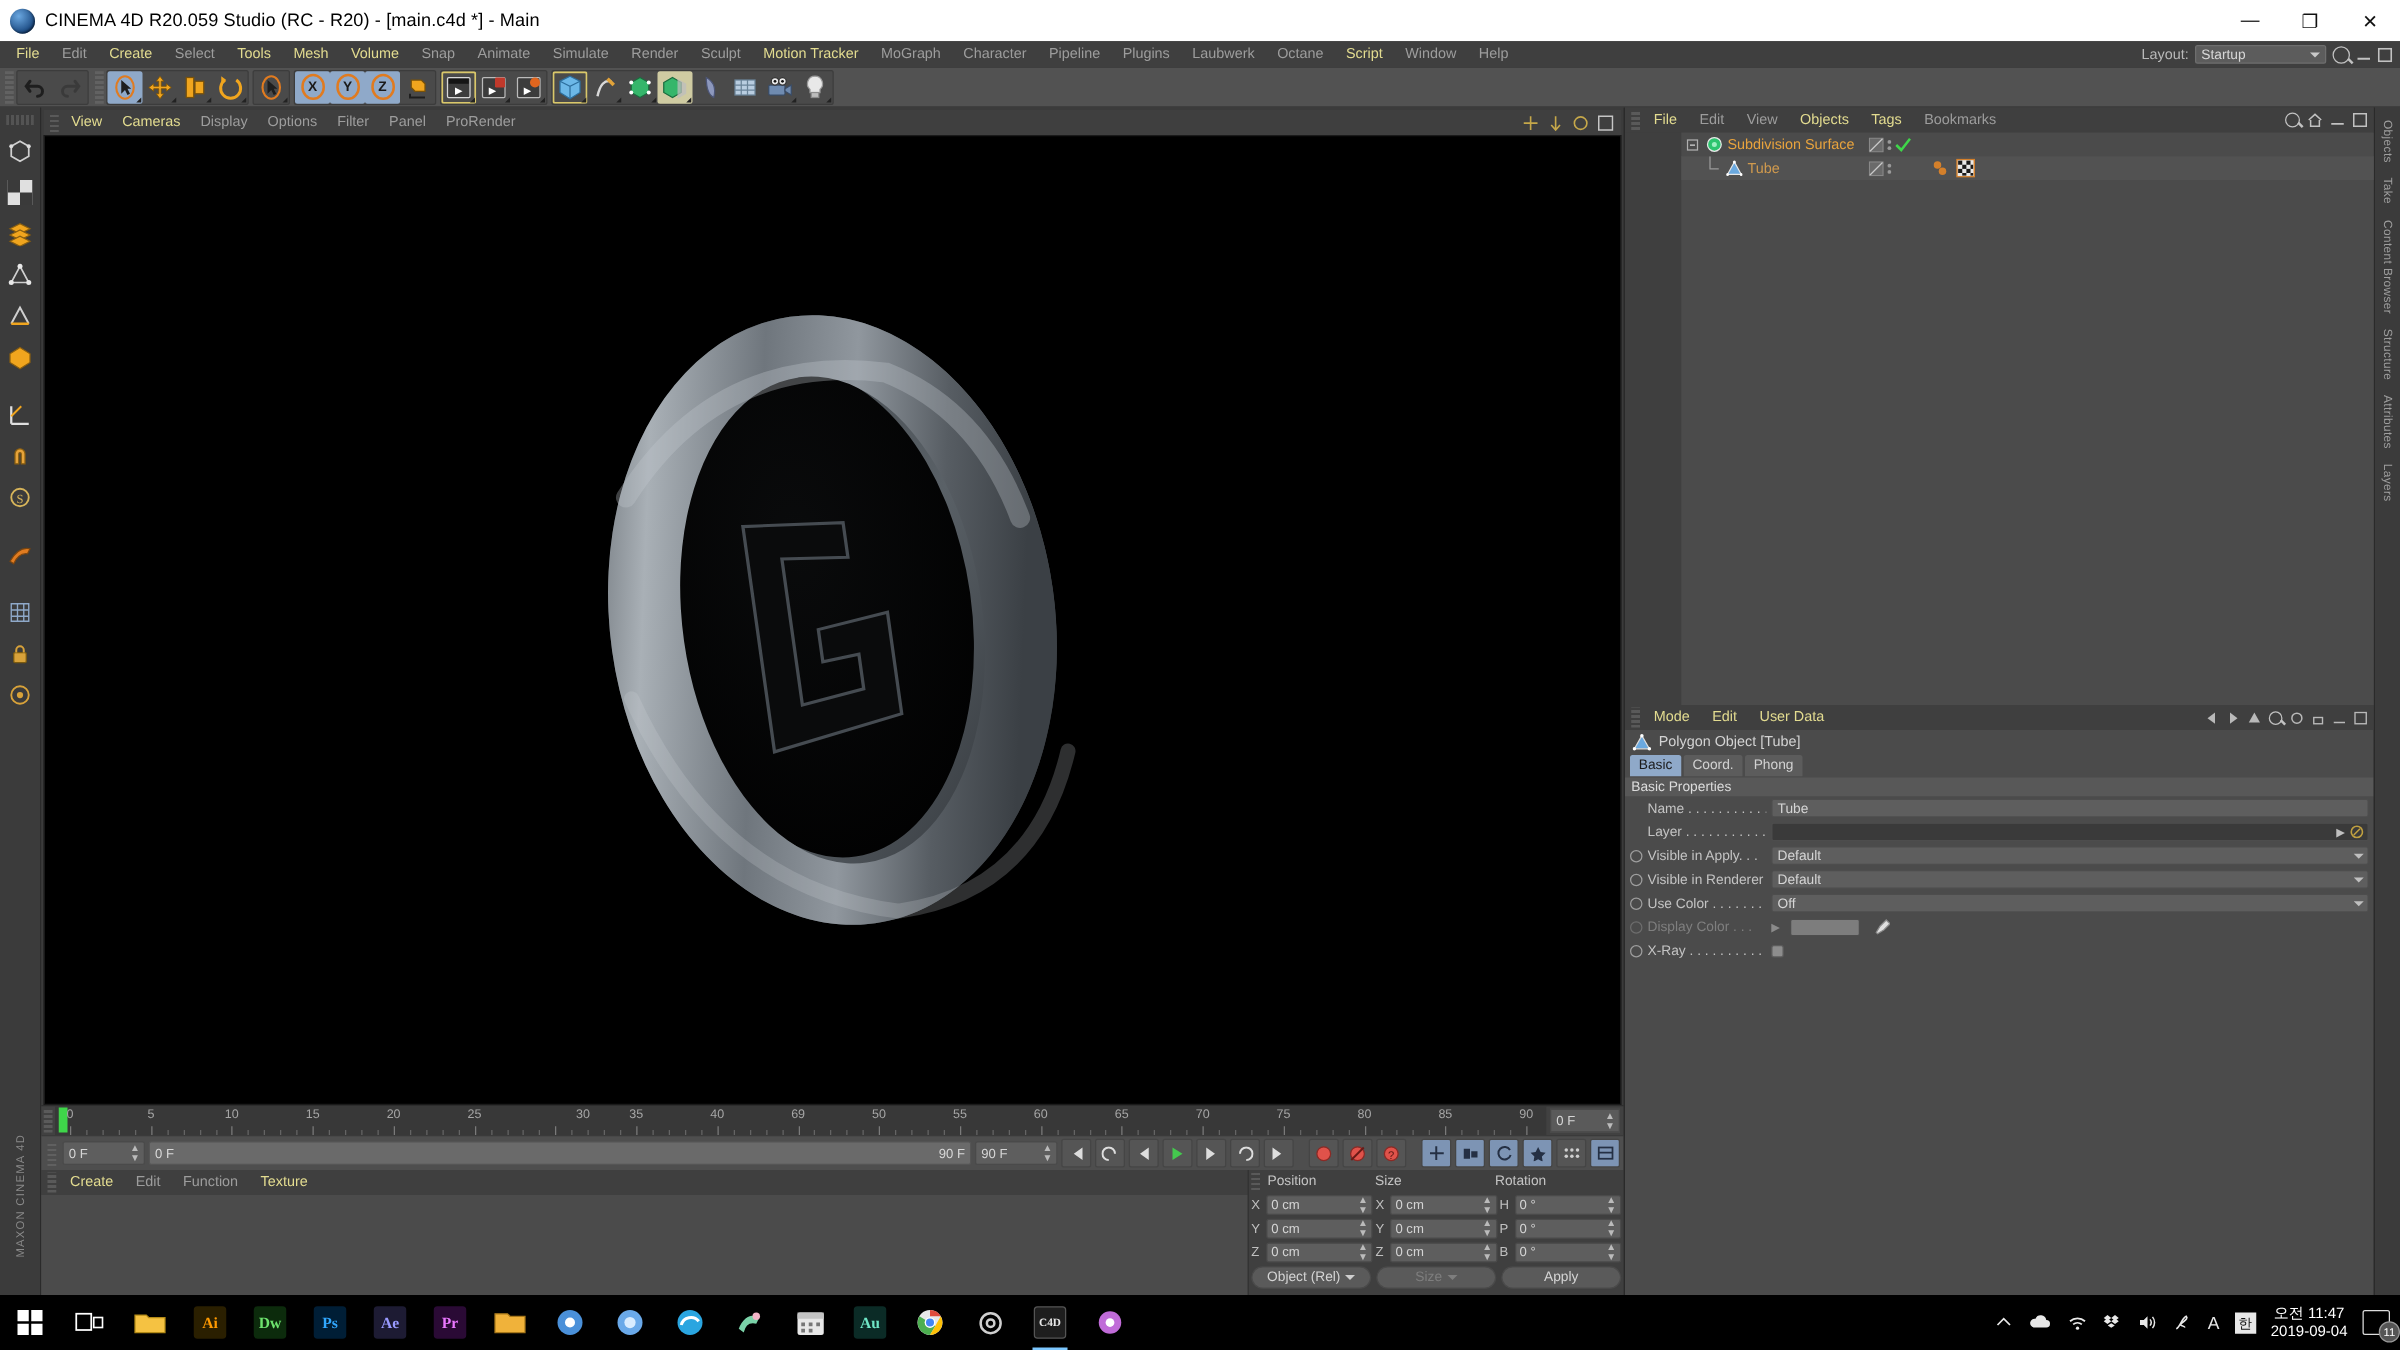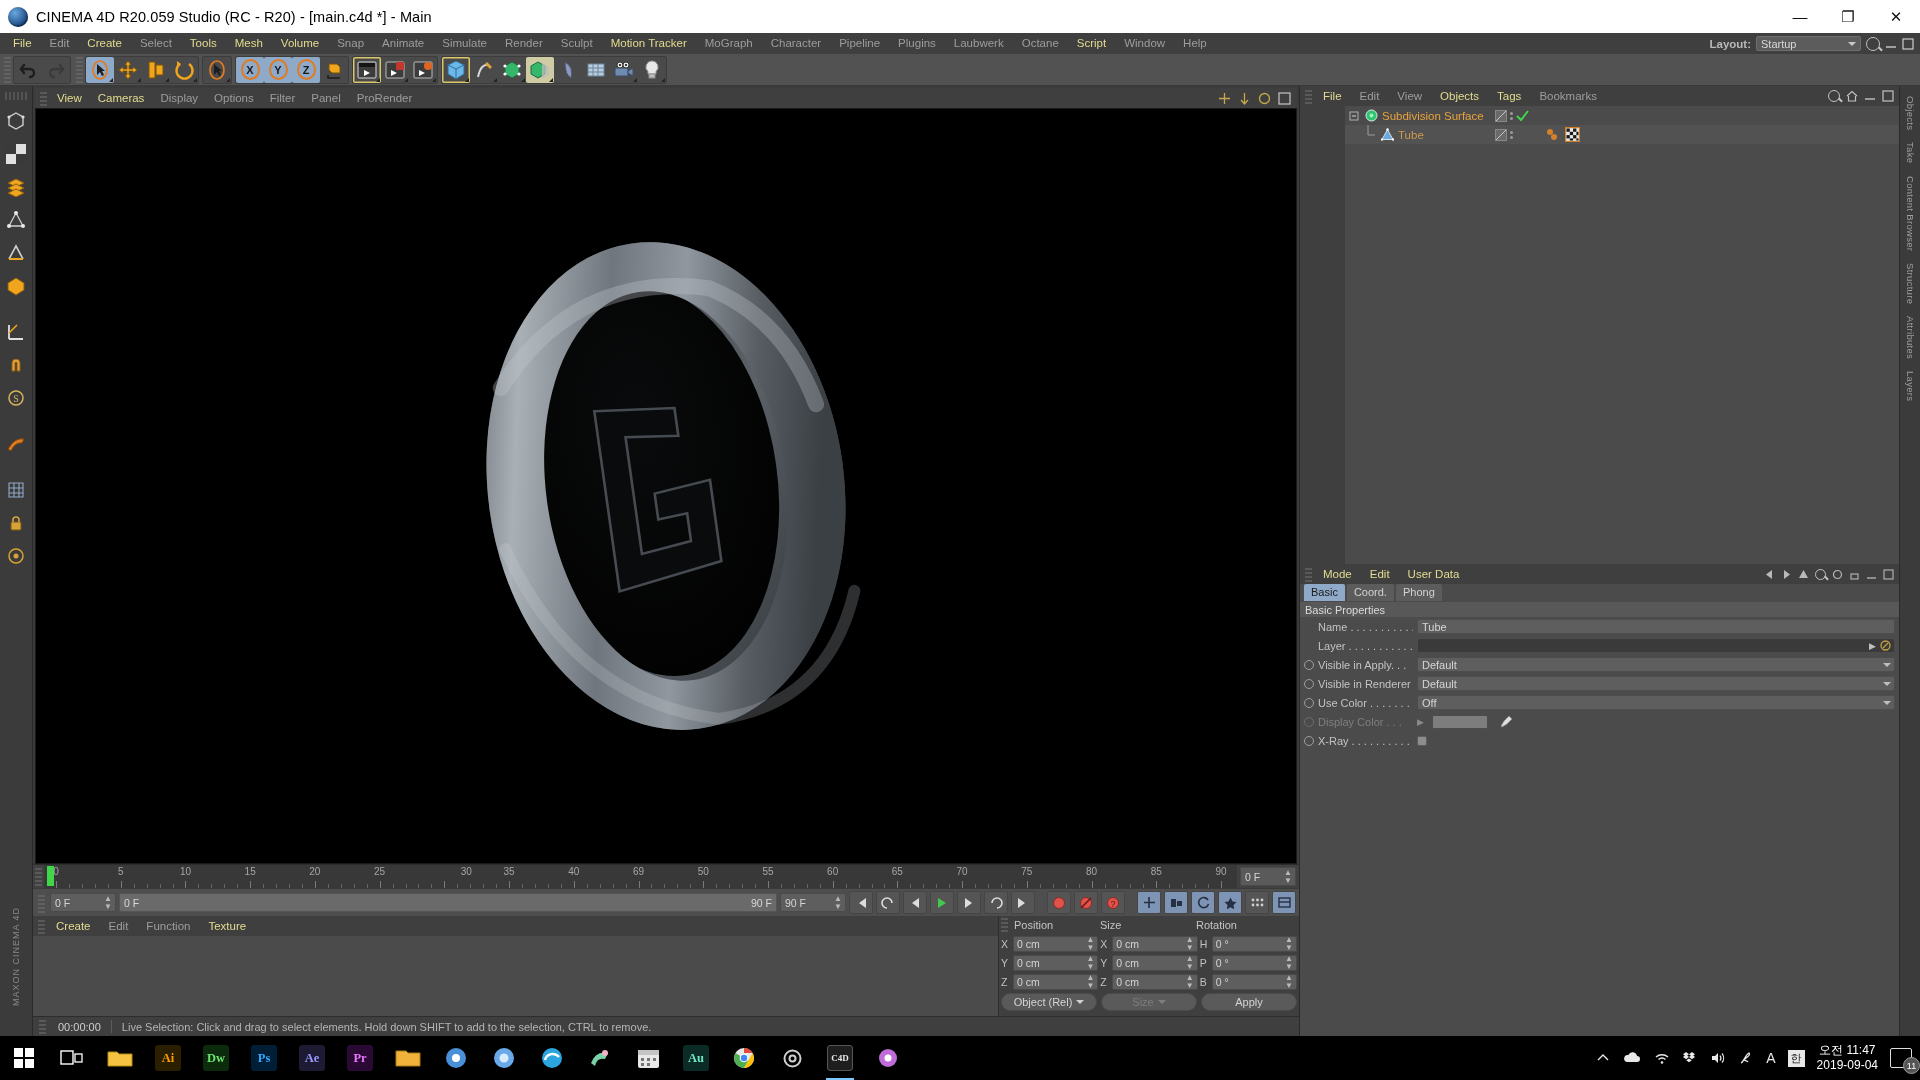--- a/index.html
+++ b/index.html
@@ -17,21 +17,21 @@
   .tb-btns { margin-left:auto; display:flex; height:33px; }
   .tb-btn { width:48px; height:33px; display:flex; align-items:center; justify-content:center;
     color:#111; font-size:15px; }
 
   
   .menubar { height:21px; background:#3f3f3f; display:flex; align-items:center;
     flex:0 0 21px; padding-left:4px; position:relative; }
   .menu-item { font-size:11.5px; padding:0 9px; line-height:21px; color:#9d9d9d; white-space:nowrap; }
   .menu-item.hi { color:#e3dc90; }
   .layout-box { margin-left:auto; display:flex; align-items:center; gap:5px; padding-right:6px; }
-  .layout-lbl { font-size:11.5px; color:#b9b9b9;font-weight:bold; }
+  .layout-lbl { font-size:11.5px; color:#b9b9b9; }
   .layout-sel { width:105px; height:15px; background:#5c5c5c; border:1px solid #6e6e6e;
     border-radius:2px; font-size:11px; color:#d8d8d8; display:flex; align-items:center;
     padding:0 4px; position:relative; }
   .layout-sel .arw { position:absolute; right:4px; width:0;height:0;
     border-left:4px solid transparent; border-right:4px solid transparent; border-top:4px solid #c9c9c9; }
   .mini-search { width:14px; height:14px; border:1.6px solid #c2c2c2; border-radius:50%; position:relative; }
   .mini-search::after { content:''; position:absolute; width:5px;height:1.6px;background:#c2c2c2;
     transform:rotate(45deg); right:-4px; bottom:0px; }
 
   
@@ -876,26 +876,20 @@
             <span>Size</span>
             <span style="width:0;height:0;border-left:4px solid transparent;border-right:4px solid transparent;border-top:4px solid #7e7e7e"></span>
           </div>
           <div class="cbtn">
             <span>Apply</span>
           </div>
         </div>
       </div>
     </div>
 
-    <div class="statusbar">
-      <div class="tgrip" style="height:14px"></div>
-      <span class="sb-time">00:00:00</span>
-      <span class="sb-sep"></span>
-      <span>Live Selection: Click and drag to select elements. Hold down SHIFT to add to the selection, CTRL to remove.</span>
-    </div>
   </div>
 
   <div class="rightcol">
     <div class="obj-mgr">
       <div class="dock-menu">
         <div class="tgrip" style="height:16px"></div>
         <div id="objmenu" style="display:flex;align-items:center">
             <div class="menu-item hi">File</div>
             <div class="menu-item">Edit</div>
             <div class="menu-item">View</div>
@@ -1016,20 +1010,29 @@
             </svg>
           <svg width="11" height="11">
               <path d="M1 9h9" stroke="#b9b9b9" stroke-width="1.3"></path>
             </svg>
           <svg width="11" height="11">
               <rect x="1" y="1" width="9" height="9" fill="none" stroke="#b9b9b9" stroke-width="1.1"></rect>
             </svg>
         </div>
       </div>
       <div class="attr-body">
+        <div class="attr-title">
+          <svg width="15" height="14">
+              <path d="M7.5 1.5L13.5 12H1.5z" fill="#6aa9e0" stroke="#dcdcdc" stroke-width="1"></path>
+              <circle cx="7.5" cy="1.5" r="1.4" fill="#fff"></circle>
+              <circle cx="13.5" cy="12" r="1.4" fill="#fff"></circle>
+              <circle cx="1.5" cy="12" r="1.4" fill="#fff"></circle>
+            </svg>
+          <span>Polygon Object [Tube]</span>
+        </div>
         <div class="tabs" id="attrtabs">
             <div class="tab active">Basic</div>
             <div class="tab">Coord.</div>
             <div class="tab">Phong</div>
           </div>
         <div class="sec-head">Basic Properties</div>
         <div id="attrprops">
             <div class="prow">
               <span style="width:10px;flex:0 0 10px"></span>
               <span class="plabel">Name . . . . . . . . . . .</span>

